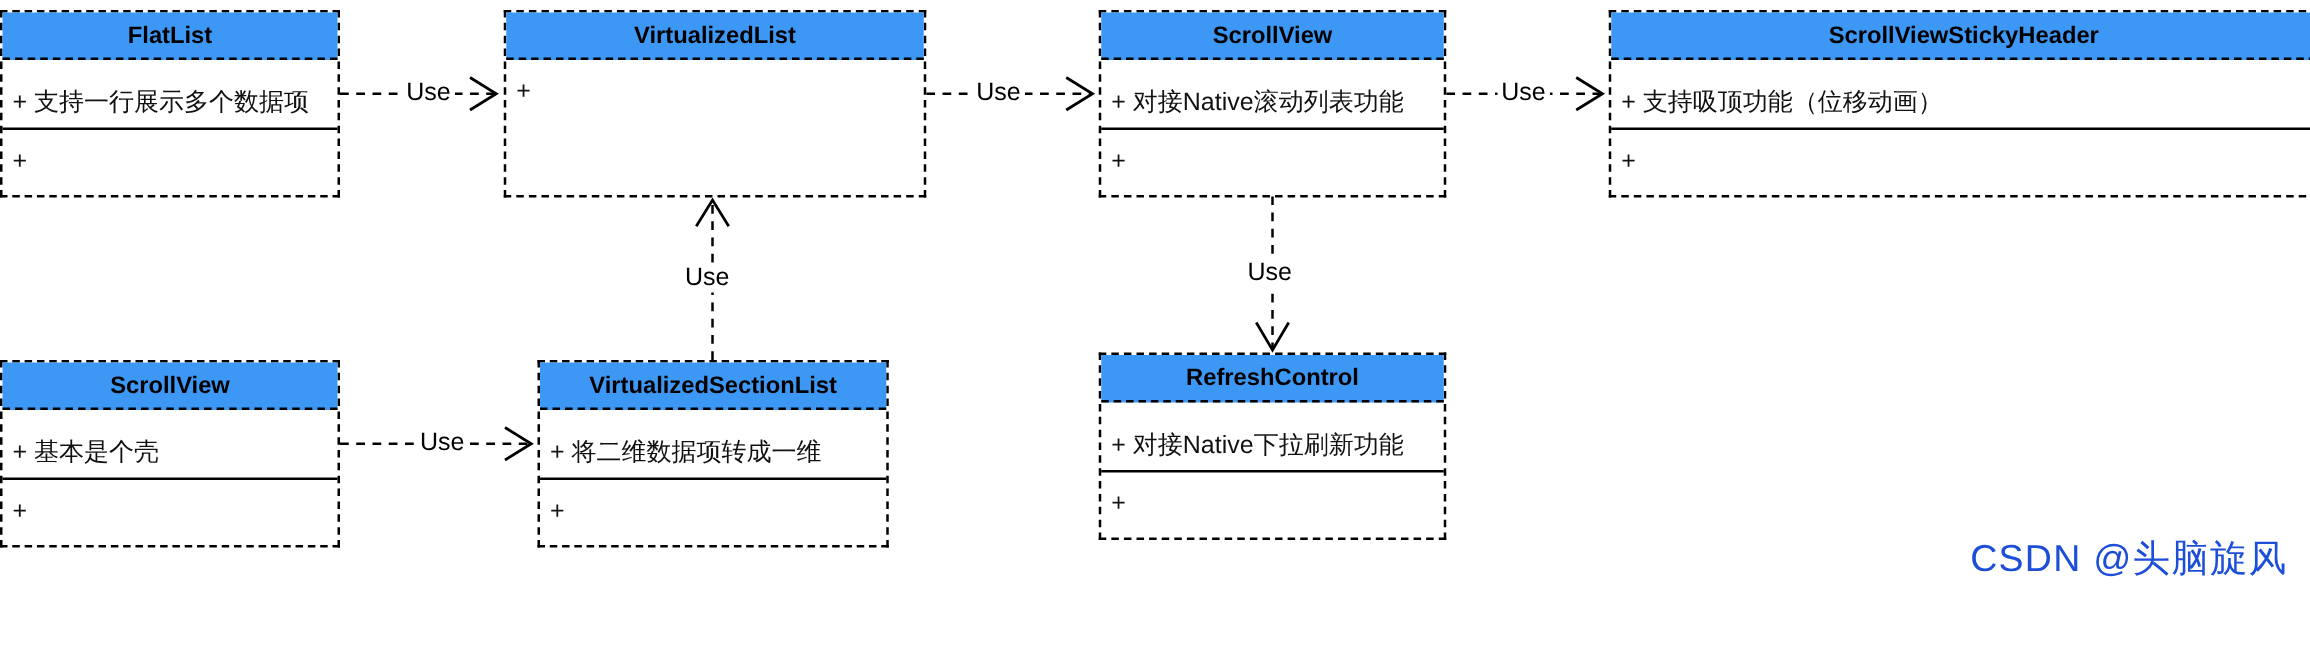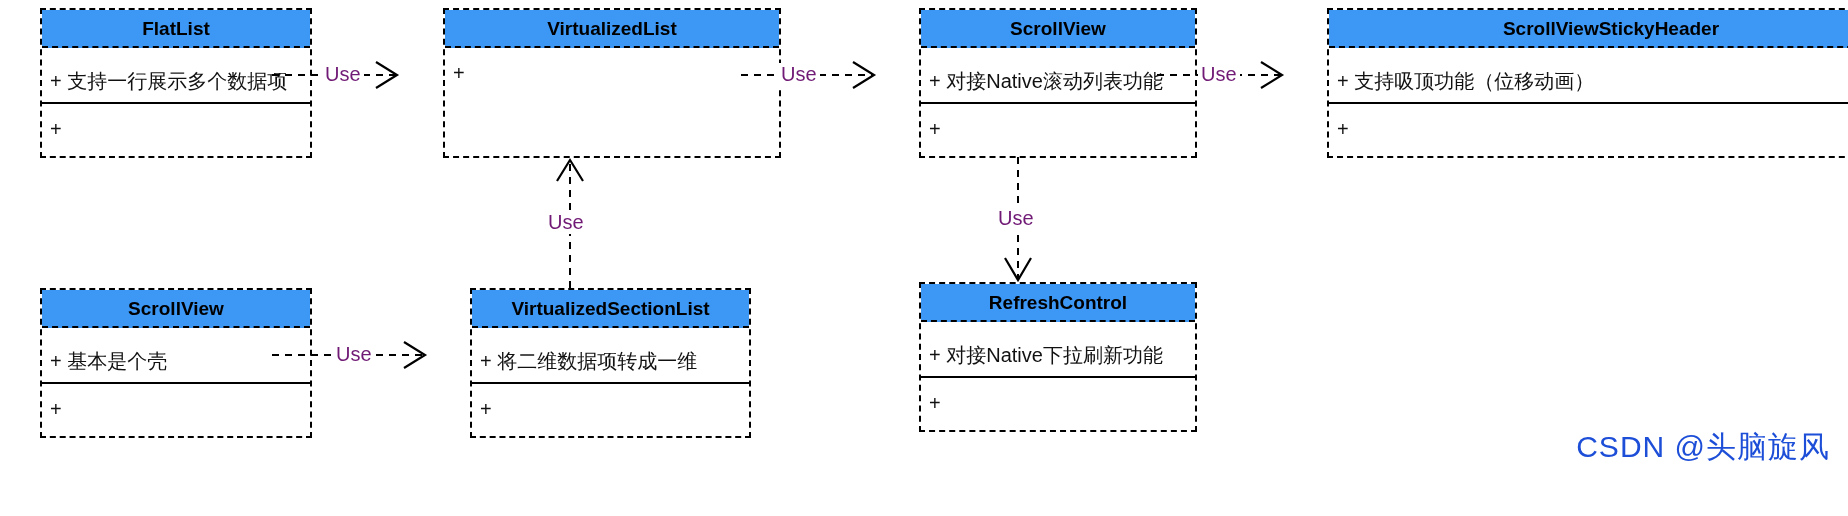--- a/index.html
+++ b/index.html
@@ -15,21 +15,20 @@
     overflow: hidden;
     font-family: "Liberation Sans", "DejaVu Sans", sans-serif;
   }
 
   
   .uml-class {
     position: absolute;
     box-sizing: border-box;
     border: 2px dashed #000000;
     background: #ffffff;
-    margin-left: 40px;
   }
   .uml-title {
     box-sizing: border-box;
     height: 38px;
     line-height: 38px;
     background: #3c97f5;
     color: #000000;
     font-weight: bold;
     font-size: 19px;
     text-align: center;
@@ -58,21 +57,21 @@
   }
 
   
   .edge {
     position: absolute;
     pointer-events: none;
   }
   .edge-label {
     position: absolute;
     font-size: 20px;
-    color: #701a75;
+    color: #000000;
     background: #ffffff;
     padding: 0 3px;
     white-space: nowrap;
   }
 
   
   .watermark {
     position: absolute;
     right: 18px;
     bottom: 48px;

